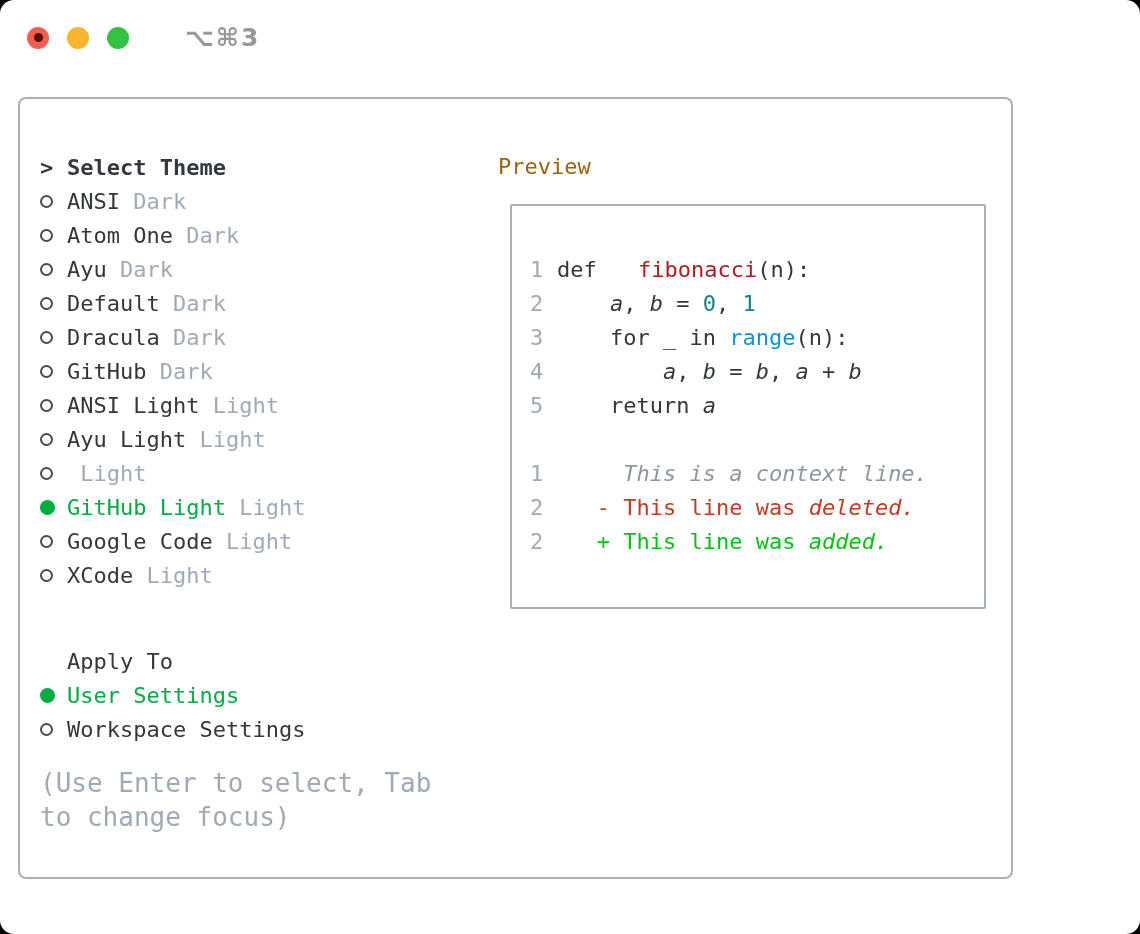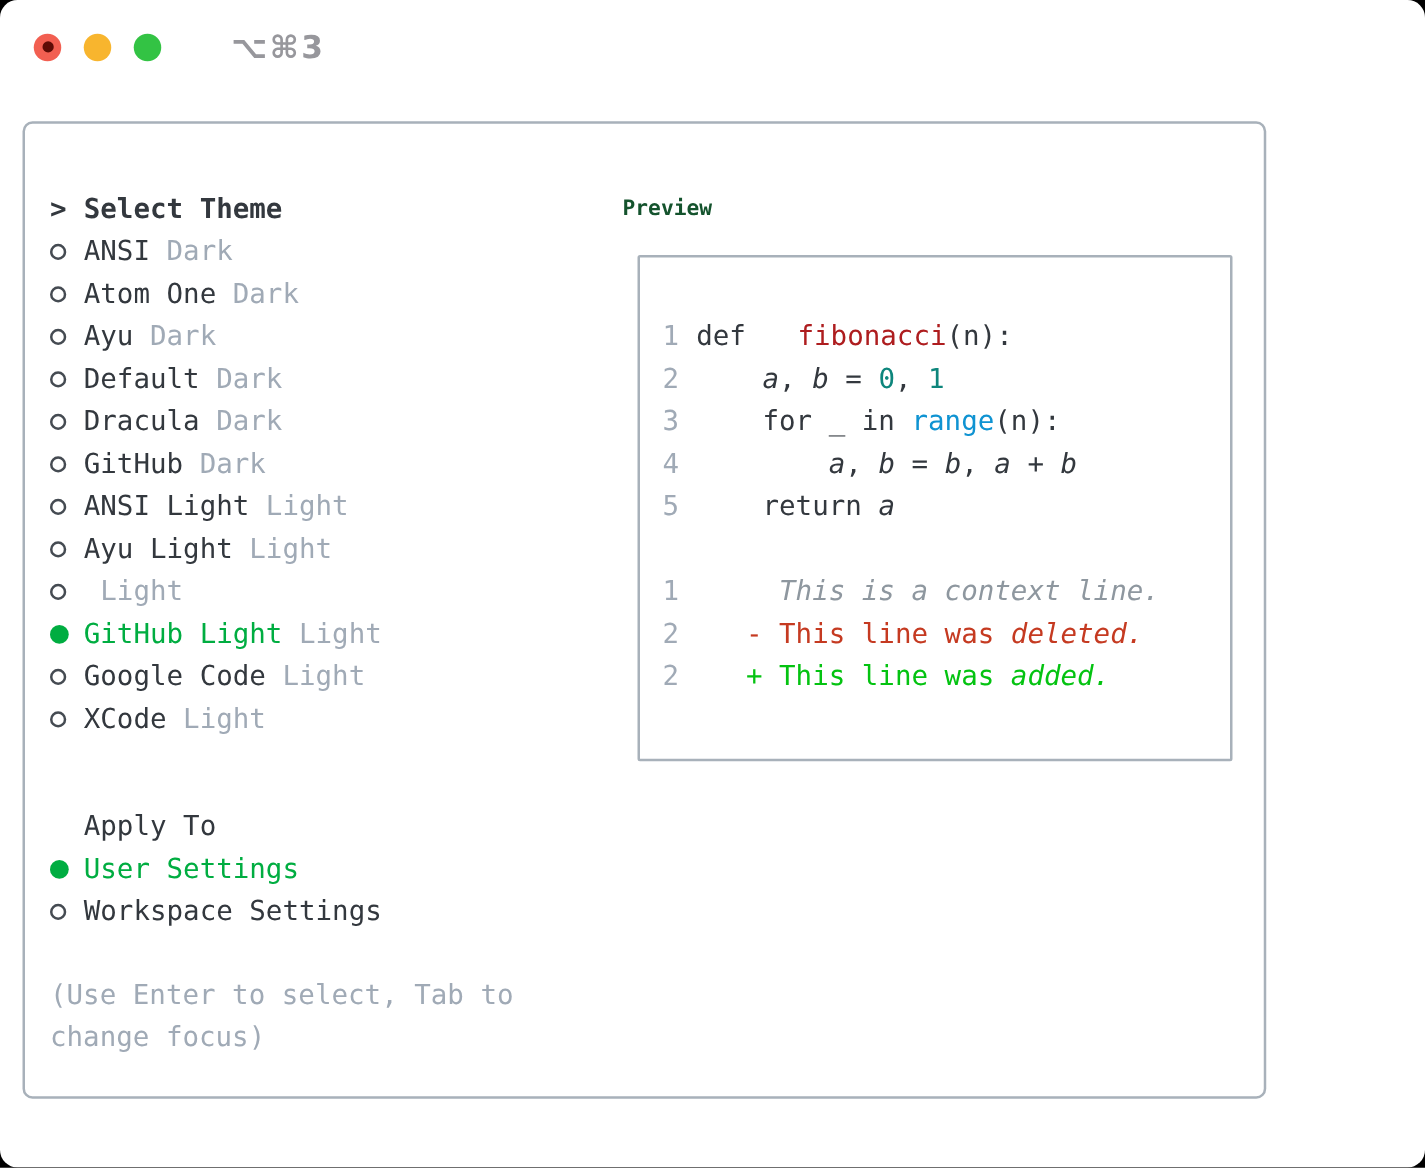--- a/index.html
+++ b/index.html
@@ -45,27 +45,27 @@
   
   .left-col { position: absolute; left: 20px; top: 51px; width: 430px; }
   .list-header { font-weight: bold; }
   .list-header .cursor { width: 27px; flex: none; font-weight: bold; }
   .theme-row .variant { color: var(--muted-gray); margin-left: 1ch; }
   .theme-row.selected .tname { color: var(--accent-green); }
   .apply-block { margin-top: 52px; }
   .apply-label { padding-left: 27px; }
   .apply-row.selected .tname { color: var(--accent-green); }
   .help-text {
-    margin-top: 34px; width: 400px;
-    font-size: 22px; line-height: 34px; color: var(--muted-gray);
+    margin-top: 20px; width: 400px;
+    font-size: 26px; line-height: 34px; color: var(--muted-gray);
     white-space: normal;
   }
   
   .preview-col { position: absolute; left: 478px; top: 51px; }
-  .preview-title { font-size: 17px; line-height: 34px; font-weight: bold; color: #14532d; }
+  .preview-title { font-size: 22px; line-height: 34px; font-weight: normal; color: #a16207; }
   .preview-box {
     margin-top: 20px; margin-left: 12px;
     width: 476px; height: 405px;
     border: 2px solid var(--border-gray);
     border-radius: 2px;
     padding: 46px 0 0 18px;
     overflow: hidden;
   }
   .code-line { height: 34px; display: flex; align-items: center; white-space: pre;
                font-size: 22px; }

